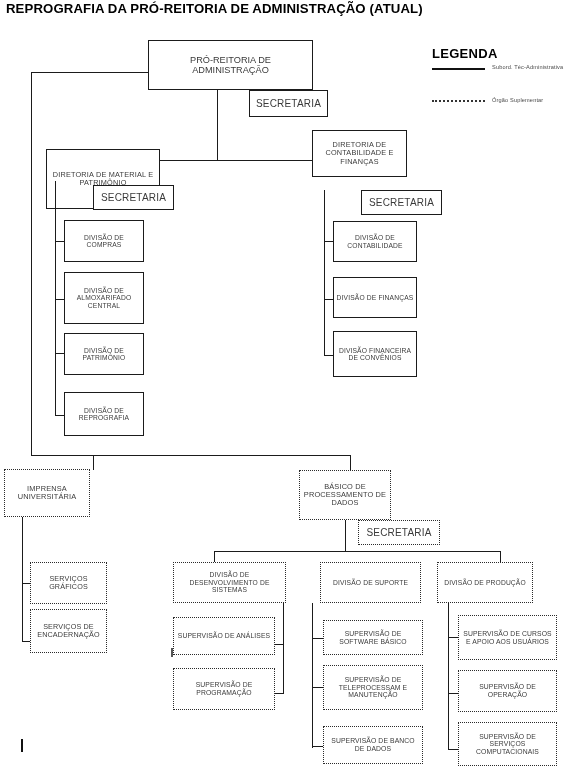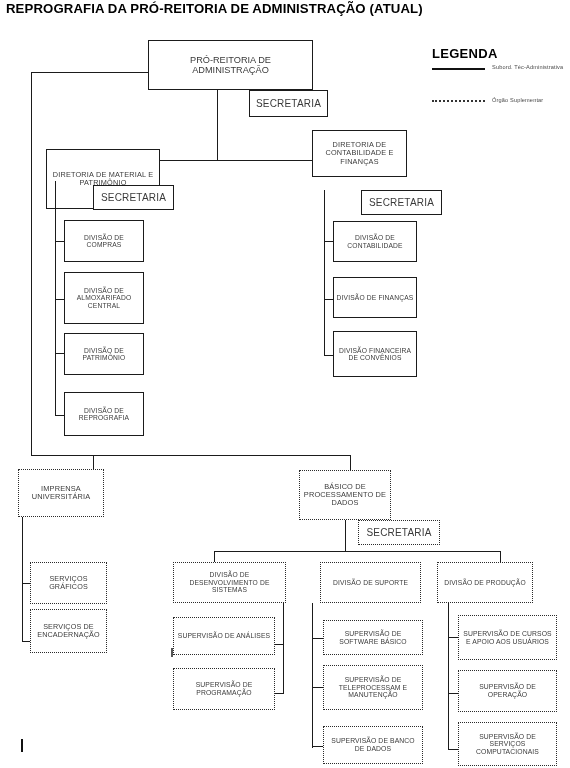--- a/index.html
+++ b/index.html
@@ -108,21 +108,21 @@
   <div class="ln lh" style="left:324px;top:355px;width:10px;"></div>
 
   <div class="box solid t-div" style="left:333px;top:221px;width:84px;height:41px;">DIVISÃO DE CONTABILIDADE</div>
   <div class="box solid t-div" style="left:333px;top:277px;width:84px;height:41px;">DIVISÃO DE FINANÇAS</div>
   <div class="box solid t-div" style="left:333px;top:331px;width:84px;height:46px;">DIVISÃO FINANCEIRA DE CONVÊNIOS</div>
 
   <div class="ln lh" style="left:31px;top:455px;width:320px;"></div>
   <div class="ln lv" style="left:93px;top:455px;height:15px;"></div>
   <div class="ln lv" style="left:350px;top:455px;height:15px;"></div>
 
-  <div class="box dotted t-unit" style="left:18px;top:469px;width:86px;height:48px;">IMPRENSA UNIVERSITÁRIA</div>
+  <div class="box dotted t-unit" style="left:4px;top:469px;width:86px;height:48px;">IMPRENSA UNIVERSITÁRIA</div>
 
   <div class="ln lv" style="left:22px;top:517px;height:125px;"></div>
   <div class="ln lh" style="left:22px;top:583px;width:9px;"></div>
   <div class="ln lh" style="left:22px;top:641px;width:9px;"></div>
 
   <div class="box dotted t-serv" style="left:30px;top:562px;width:77px;height:42px;">SERVIÇOS GRÁFICOS</div>
   <div class="box dotted t-serv" style="left:30px;top:609px;width:77px;height:44px;">SERVIÇOS DE ENCADERNAÇÃO</div>
 
   <div class="box dotted t-unit" style="left:299px;top:470px;width:92px;height:50px;">BÁSICO DE PROCESSAMENTO DE DADOS</div>
 

